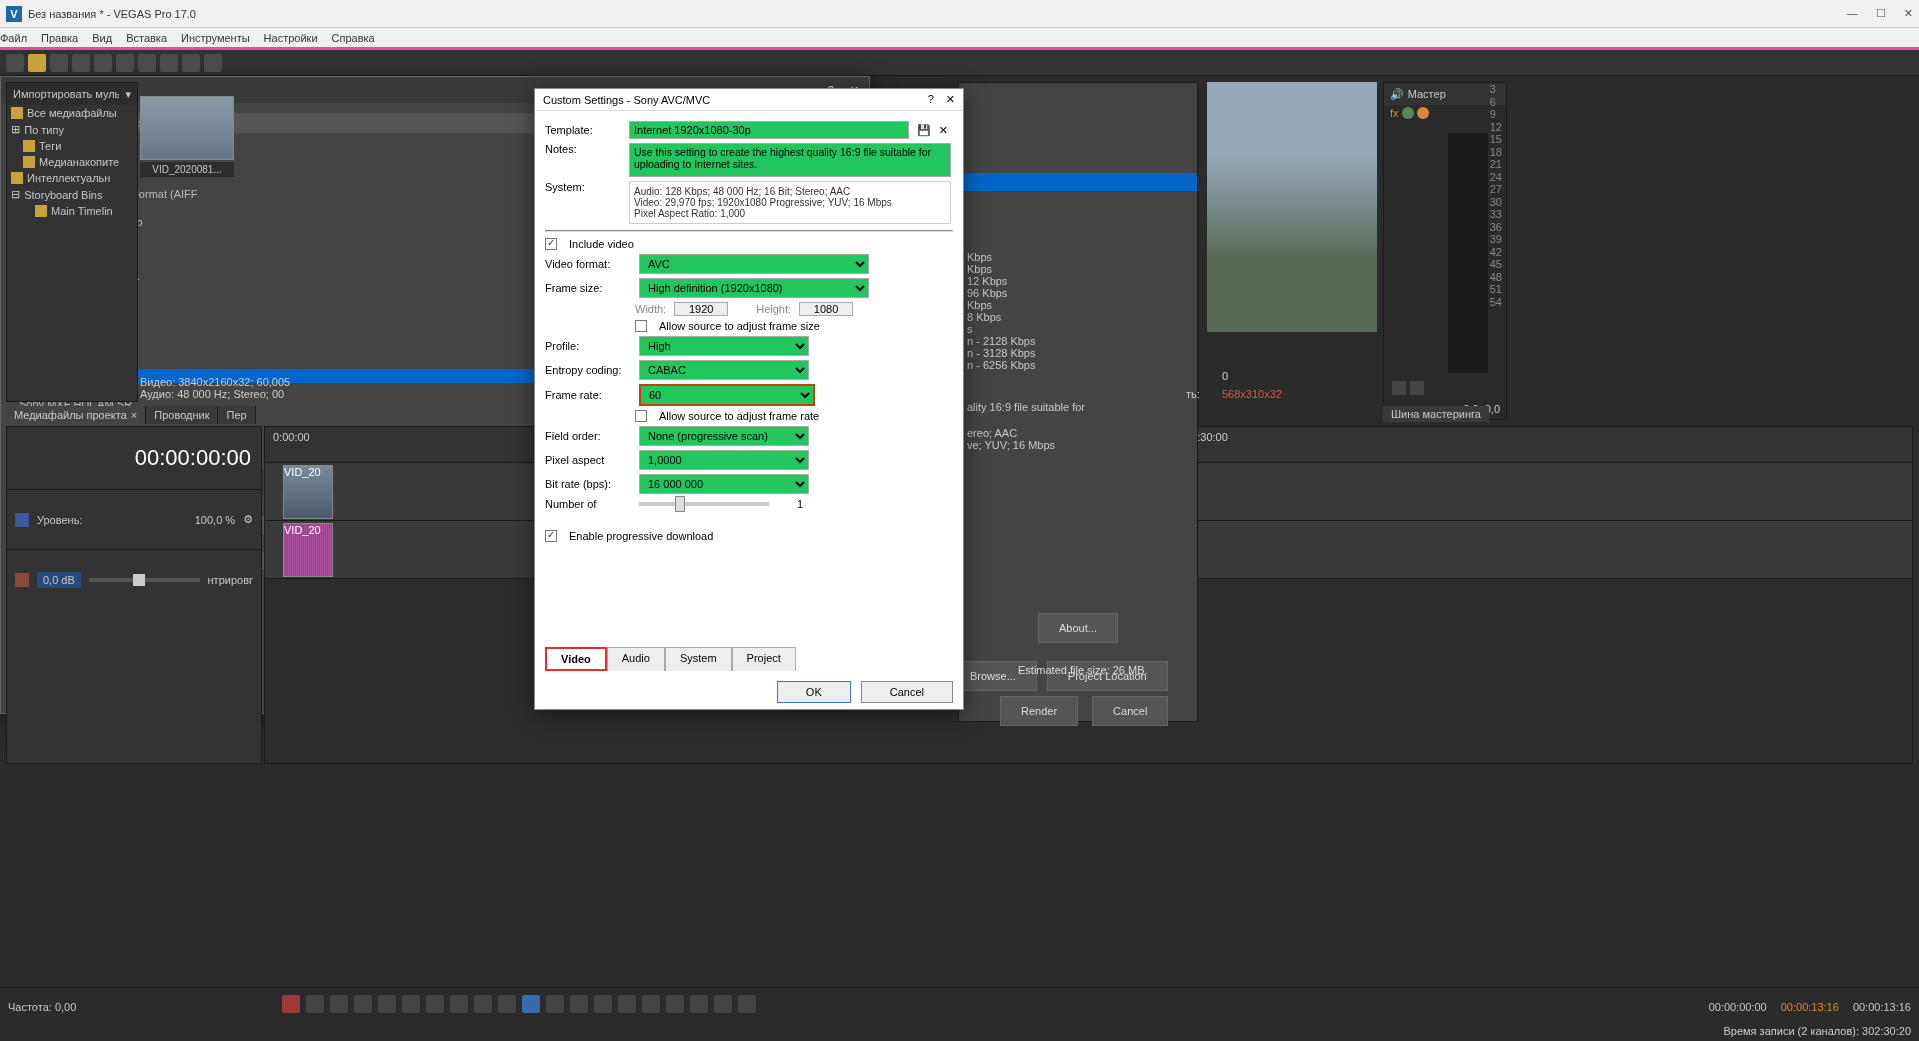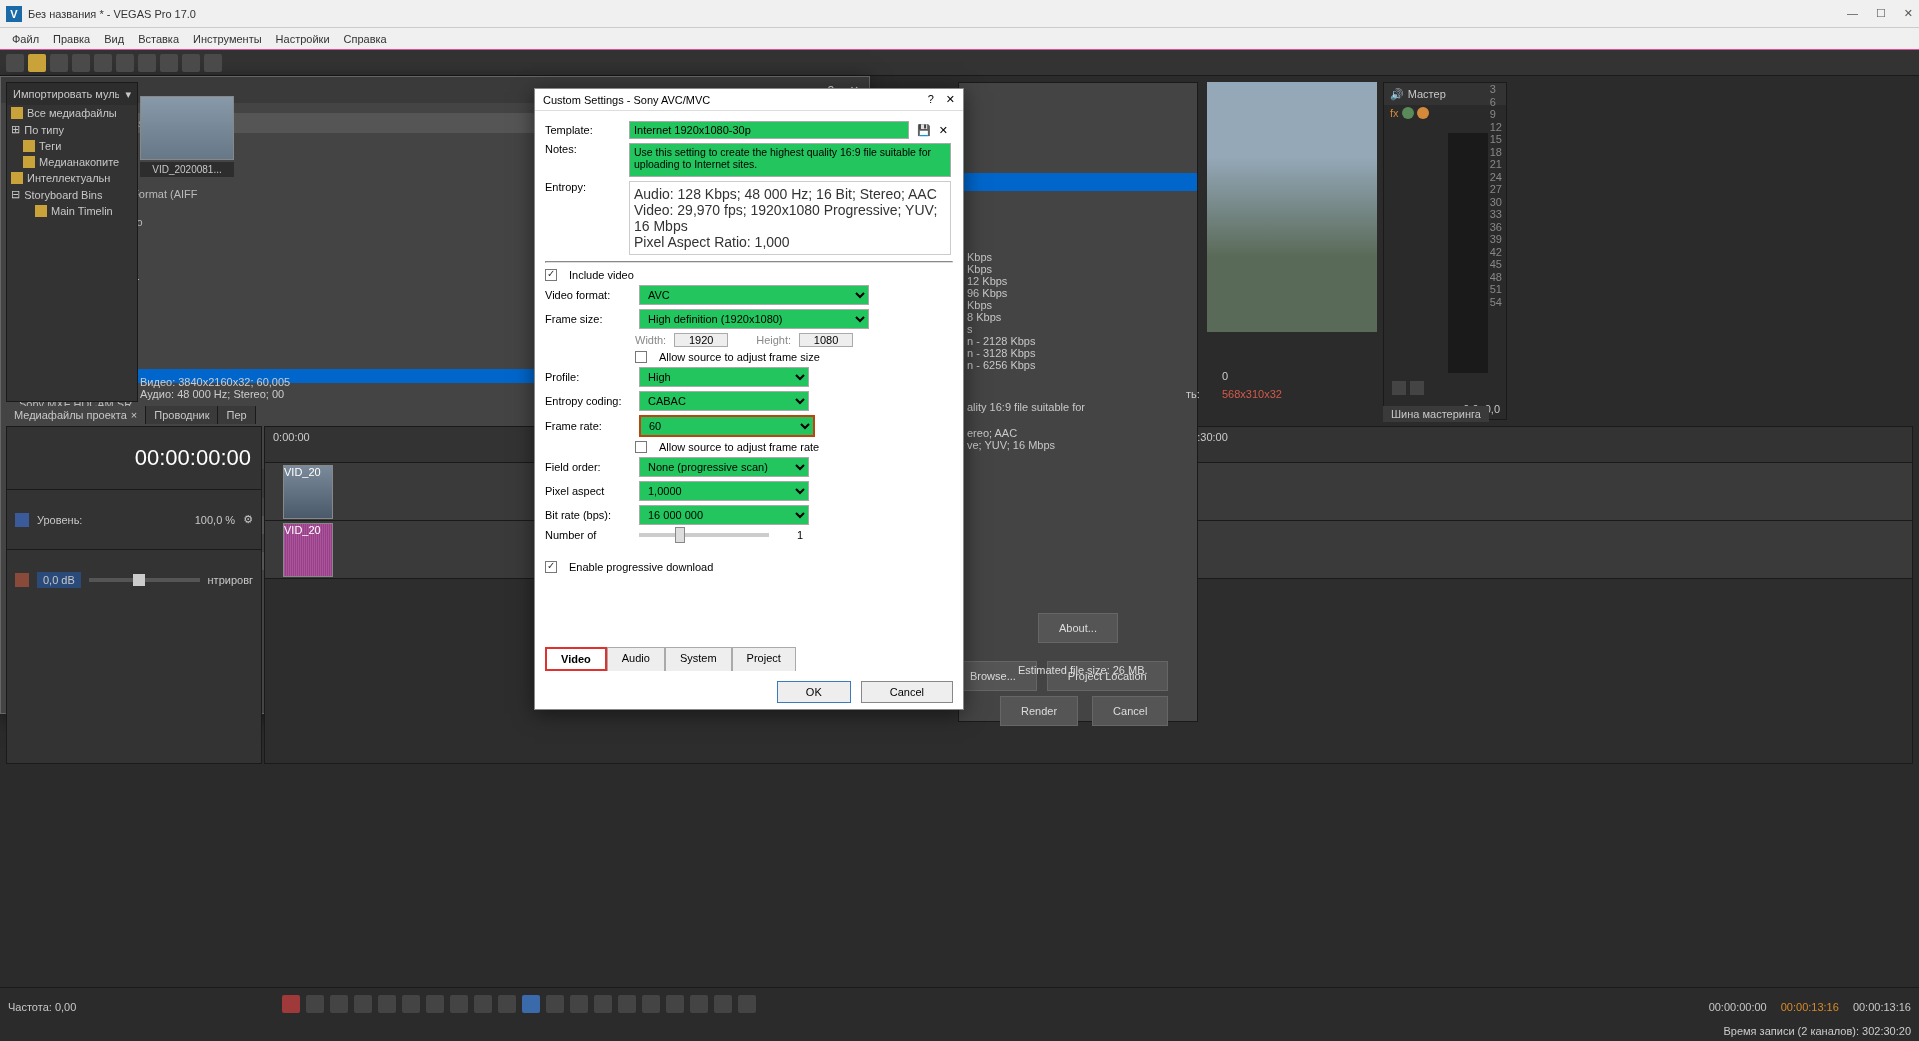--- a/index.html
+++ b/index.html
@@ -1,20 +1,20 @@
 <!DOCTYPE html>
 <html><head>
 <meta charset="utf-8">
 <style>
 * { margin:0; padding:0; box-sizing:border-box; font-family:"Segoe UI",Tahoma,sans-serif; font-size:11px; }
 body { width:1919px; height:1041px; background:#2b2b2b; color:#c8c8c8; overflow:hidden; position:relative; }
 .titlebar { height:28px; background:#f0f0f0; color:#333; display:flex; align-items:center; padding:0 6px; border-bottom:1px solid #ccc;}
 .titlebar .logo{width:16px;height:16px;background:#1a6aa8;color:#fff;text-align:center;line-height:16px;margin-right:6px;font-weight:bold;}
 .titlebar .wc{margin-left:auto;display:flex;gap:18px;color:#555;}
-.menubar{height:22px;background:#f0f0f0;color:#333;display:flex;gap:14px;padding:0 12px;align-items:center;border-bottom:1px solid #ec4899;}
+.menubar{height:22px;background:#f0f0f0;color:#333;display:flex;gap:14px;padding:0 0;align-items:center;border-bottom:3px solid #ec4899;}
 .toolbar{height:26px;background:#333;display:flex;align-items:center;gap:4px;padding:0 6px;border-bottom:1px solid #1a1a1a;}
 .tbbtn{width:18px;height:18px;background:#4a4a4a;border-radius:2px;}
 .tbbtn.y{background:#c9a23a;}
 .panel{position:absolute;background:#333;border:1px solid #1a1a1a;}
 .panel-header{height:22px;background:#2d2d2d;display:flex;align-items:center;padding:0 6px;gap:6px;}
 .sidebar{left:6px;top:82px;width:132px;height:320px;}
 .tree-item{padding:2px 4px;display:flex;align-items:center;gap:4px;}
 .tree-item .ic{width:12px;height:12px;background:#c9a23a;}
 .thumb{left:140px;top:96px;width:94px;height:64px;background:linear-gradient(#8899aa,#667788);border:1px solid #888;}
 .thumb-label{position:absolute;left:140px;top:162px;width:94px;background:#2d2d2d;padding:2px;font-size:10px;text-align:center;overflow:hidden;white-space:nowrap;}
@@ -42,21 +42,21 @@
 .custom-dialog{position:absolute;left:534px;top:88px;width:430px;height:622px;background:#fff;color:#000;border:1px solid #888;box-shadow:0 4px 20px rgba(0,0,0,0.5);z-index:10;}
 .cd-header{height:22px;background:#fff;display:flex;align-items:center;padding:0 8px;border-bottom:1px solid #ddd;}
 .cd-header .wc{margin-left:auto;display:flex;gap:12px;}
 .cd-body{padding:6px 10px;}
 .cd-row{display:flex;align-items:center;margin:4px 0;gap:8px;}
 .cd-label{width:76px;}
 .cd-input,.cd-select,.cd-textarea{border:1px solid #aaa;padding:2px 4px;background:#22c55e;font-size:11px;}
 .cd-select{width:230px;}
 .cd-select.red{border:2px solid #c2410c;}
 .cd-textarea{width:322px;height:34px;resize:none;font-size:10.5px;}
-.cd-format{border:1px solid #ccc;padding:4px;font-size:14px;color:#333;width:322px;}
+.cd-format{border:1px solid #ccc;padding:4px;font-size:10px;color:#333;width:322px;}
 .cd-indent{margin-left:90px;}
 .sm-input{width:54px;text-align:center;border:1px solid #aaa;background:#eee;}
 .cd-tabs{position:absolute;bottom:38px;left:10px;display:flex;}
 .cd-tab{padding:4px 14px;border:1px solid #aaa;background:#eee;border-bottom:none;}
 .cd-tab.active{background:#fff;border:2px solid #e03030;font-weight:bold;}
 .cd-buttons{position:absolute;bottom:6px;right:10px;display:flex;gap:10px;}
 .cd-btn{padding:4px 28px;border:1px solid #888;background:#eee;}
 .cd-btn.primary{border:1px solid #3a7abd;}
 .side-panel{left:958px;top:82px;width:240px;height:640px;}
 .about-btn,.browse-btn,.loc-btn,.render-btn,.cancel-btn{background:#555;color:#ddd;padding:8px 20px;border:1px solid #666;display:inline-block;}
@@ -299,21 +299,21 @@
       <span class="cd-label">Template:</span>
       <input class="cd-select" style="width: 280px;" value="Internet 1920x1080-30p">
       <span>💾</span>
       <span>✕</span>
     </div>
     <div class="cd-row" style="align-items:flex-start;">
       <span class="cd-label">Notes:</span>
       <textarea class="cd-textarea" style="">Use this setting to create the highest quality 16:9 file suitable for uploading to Internet sites.</textarea>
     </div>
     <div class="cd-row" style="align-items:flex-start;">
-      <span class="cd-label">Entropy:</span>
+      <span class="cd-label">System:</span>
       <div class="cd-format" style="white-space:pre-line;">Audio: 128 Kbps; 48 000 Hz; 16 Bit; Stereo; AAC
 Video: 29,970 fps; 1920x1080 Progressive; YUV; 16 Mbps
 Pixel Aspect Ratio: 1,000</div>
     </div>
     <hr style="margin:6px 0;border-color:#ddd;">
     <div class="cd-row">
         <span class="chk on"></span>
         <span>Include video</span>
       </div>
     <div class="cd-row">

